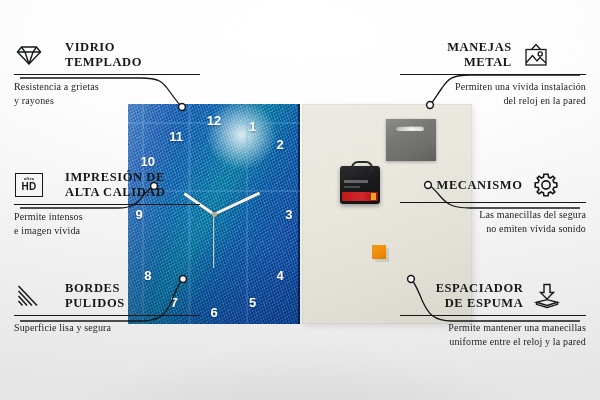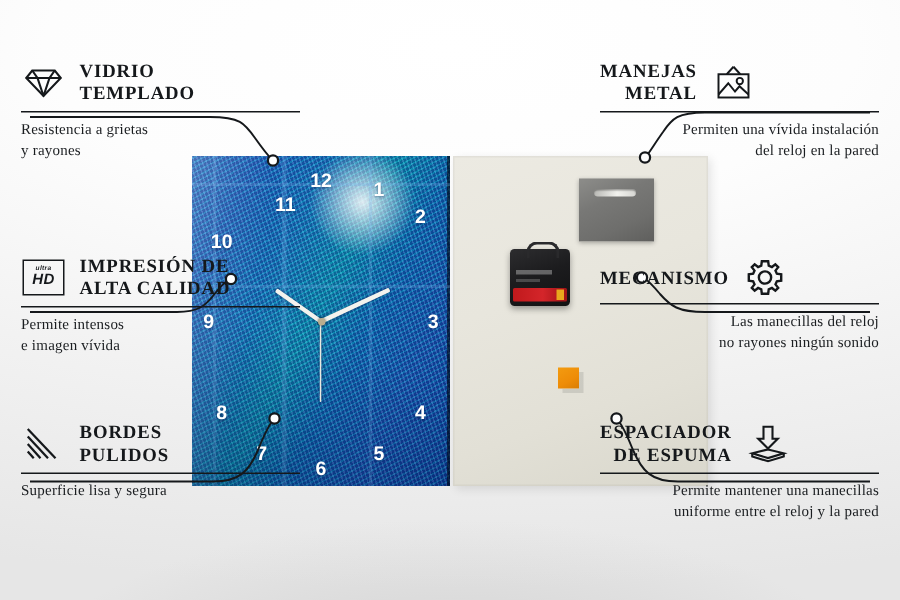--- a/index.html
+++ b/index.html
@@ -166,29 +166,30 @@
     width: 186px;
   }
   .callout.left  { left: 14px;  text-align: left; }
   .callout.right { right: 14px; text-align: right; }
 
   .co-head {
     display: flex;
     align-items: center;
     gap: 9px;
   }
-  .callout.right .co-head { justify-content: flex-start; }
+  .callout.right .co-head { justify-content: center; }
   .co-title {
     font-family: "Liberation Serif", serif;
     font-weight: 700;
     font-size: 12.5px;
     letter-spacing: 0.6px;
     line-height: 1.18;
     color: #15181b;
     text-transform: uppercase;
+    margin-left: 12px;
   }
   .co-icon {
     flex: 0 0 auto;
     width: 30px; height: 26px;
     display: flex; align-items: center; justify-content: center;
     color: #15181b;
   }
   .co-rule {
     height: 0;
     border-top: 1.3px solid #15181b;
@@ -201,21 +202,20 @@
     color: #1a1d20;
     letter-spacing: 0.15px;
   }
   .hd-badge {
     width: 26px; height: 22px;
     border: 1.6px solid #15181b;
     display: flex; flex-direction: column;
     align-items: center; justify-content: center;
     line-height: 1;
     font-family: "Liberation Sans", sans-serif;
-    font-style: italic;
   }
   .hd-badge .u { font-size: 4.4px; font-weight: 700; letter-spacing: 0.2px; }
   .hd-badge .h { font-size: 10px; font-weight: 700; letter-spacing: 0.2px; margin-top: 1px; }
 </style>
 </head>
 <body>
 
 <div id="stage">
 
   <div class="product">
@@ -232,21 +232,21 @@
       <span class="numeral" style="left:72.5%;top:21.5px;">1</span>
       <span class="numeral" style="left:88.5%;top:40px;">2</span>
       <span class="numeral" style="left:93.5%;top:50%;">3</span>
       <span class="numeral" style="left:88.5%;top:77.5%;">4</span>
       <span class="numeral" style="left:72.5%;top:90%;">5</span>
       <span class="numeral" style="left:50%;  top:94.5%;">6</span>
       <span class="numeral" style="left:27%;  top:90%;">7</span>
       <span class="numeral" style="left:11.5%;top:77.5%;">8</span>
       <span class="numeral" style="left:6.5%; top:50%;">9</span>
       <span class="numeral" style="left:11.5%;top:26%;">10</span>
-      <span class="numeral" style="left:28%;  top:14.5%;padding-left:28px;">11</span>
+      <span class="numeral" style="left:28%;  top:14.5%;">11</span>
 
       <div class="hand hand-hour" style="transform: rotate(305deg);"></div>
       <div class="hand hand-min" style="transform: rotate(65deg);"></div>
       <div class="hand hand-sec" style="transform: rotate(180deg);"></div>
       <div class="hand-cap"></div>
     </div>
 
     <div class="panel panel-back">
       <div class="hanger">
         <div class="slot"></div>
@@ -352,21 +352,21 @@
     <div class="co-head">
       <span class="co-title"><span>MECANISMO</span><br></span>
       <span class="co-icon">
         <svg width="26" height="26" viewBox="0 0 26 26" fill="none" stroke="#15181b" stroke-width="1.6">
           <path d="M13 2.2 L15.1 2.2 L15.5 5.1 L17.6 6 L19.9 4.2 L21.8 6.1 L20 8.4 L20.9 10.5 L23.8 10.9 L23.8 13 L23.8 15.1 L20.9 15.5 L20 17.6 L21.8 19.9 L19.9 21.8 L17.6 20 L15.5 20.9 L15.1 23.8 L13 23.8 L10.9 23.8 L10.5 20.9 L8.4 20 L6.1 21.8 L4.2 19.9 L6 17.6 L5.1 15.5 L2.2 15.1 L2.2 13 L2.2 10.9 L5.1 10.5 L6 8.4 L4.2 6.1 L6.1 4.2 L8.4 6 L10.5 5.1 L10.9 2.2 Z"></path>
           <circle cx="13" cy="13" r="4.1"></circle>
         </svg>
       </span>
     </div>
     <div class="co-rule"></div>
-    <div class="co-desc"><span>Las manecillas del reloj</span><br><span>no rayones ningún sonido</span></div>
+    <div class="co-desc"><span>Las manecillas del segura</span><br><span>no emiten vívida sonido</span></div>
   </div>
 
   <div class="callout right" style="top:281px;">
     <div class="co-head">
       <span class="co-title"><span>ESPACIADOR</span><br><span>DE ESPUMA</span></span>
       <span class="co-icon">
         <svg width="28" height="26" viewBox="0 0 28 26" fill="none" stroke="#15181b" stroke-width="1.4">
           <path d="M11 1.5 L17 1.5 L17 9.5 L20.5 9.5 L14 16 L7.5 9.5 L11 9.5 Z"></path>
           <path d="M14 16.6 L24.5 19.2 L14 22.4 L3.5 19.2 Z"></path>
           <path d="M3.5 19.2 L3.5 21.3 L14 24.5 L24.5 21.3 L24.5 19.2"></path>

